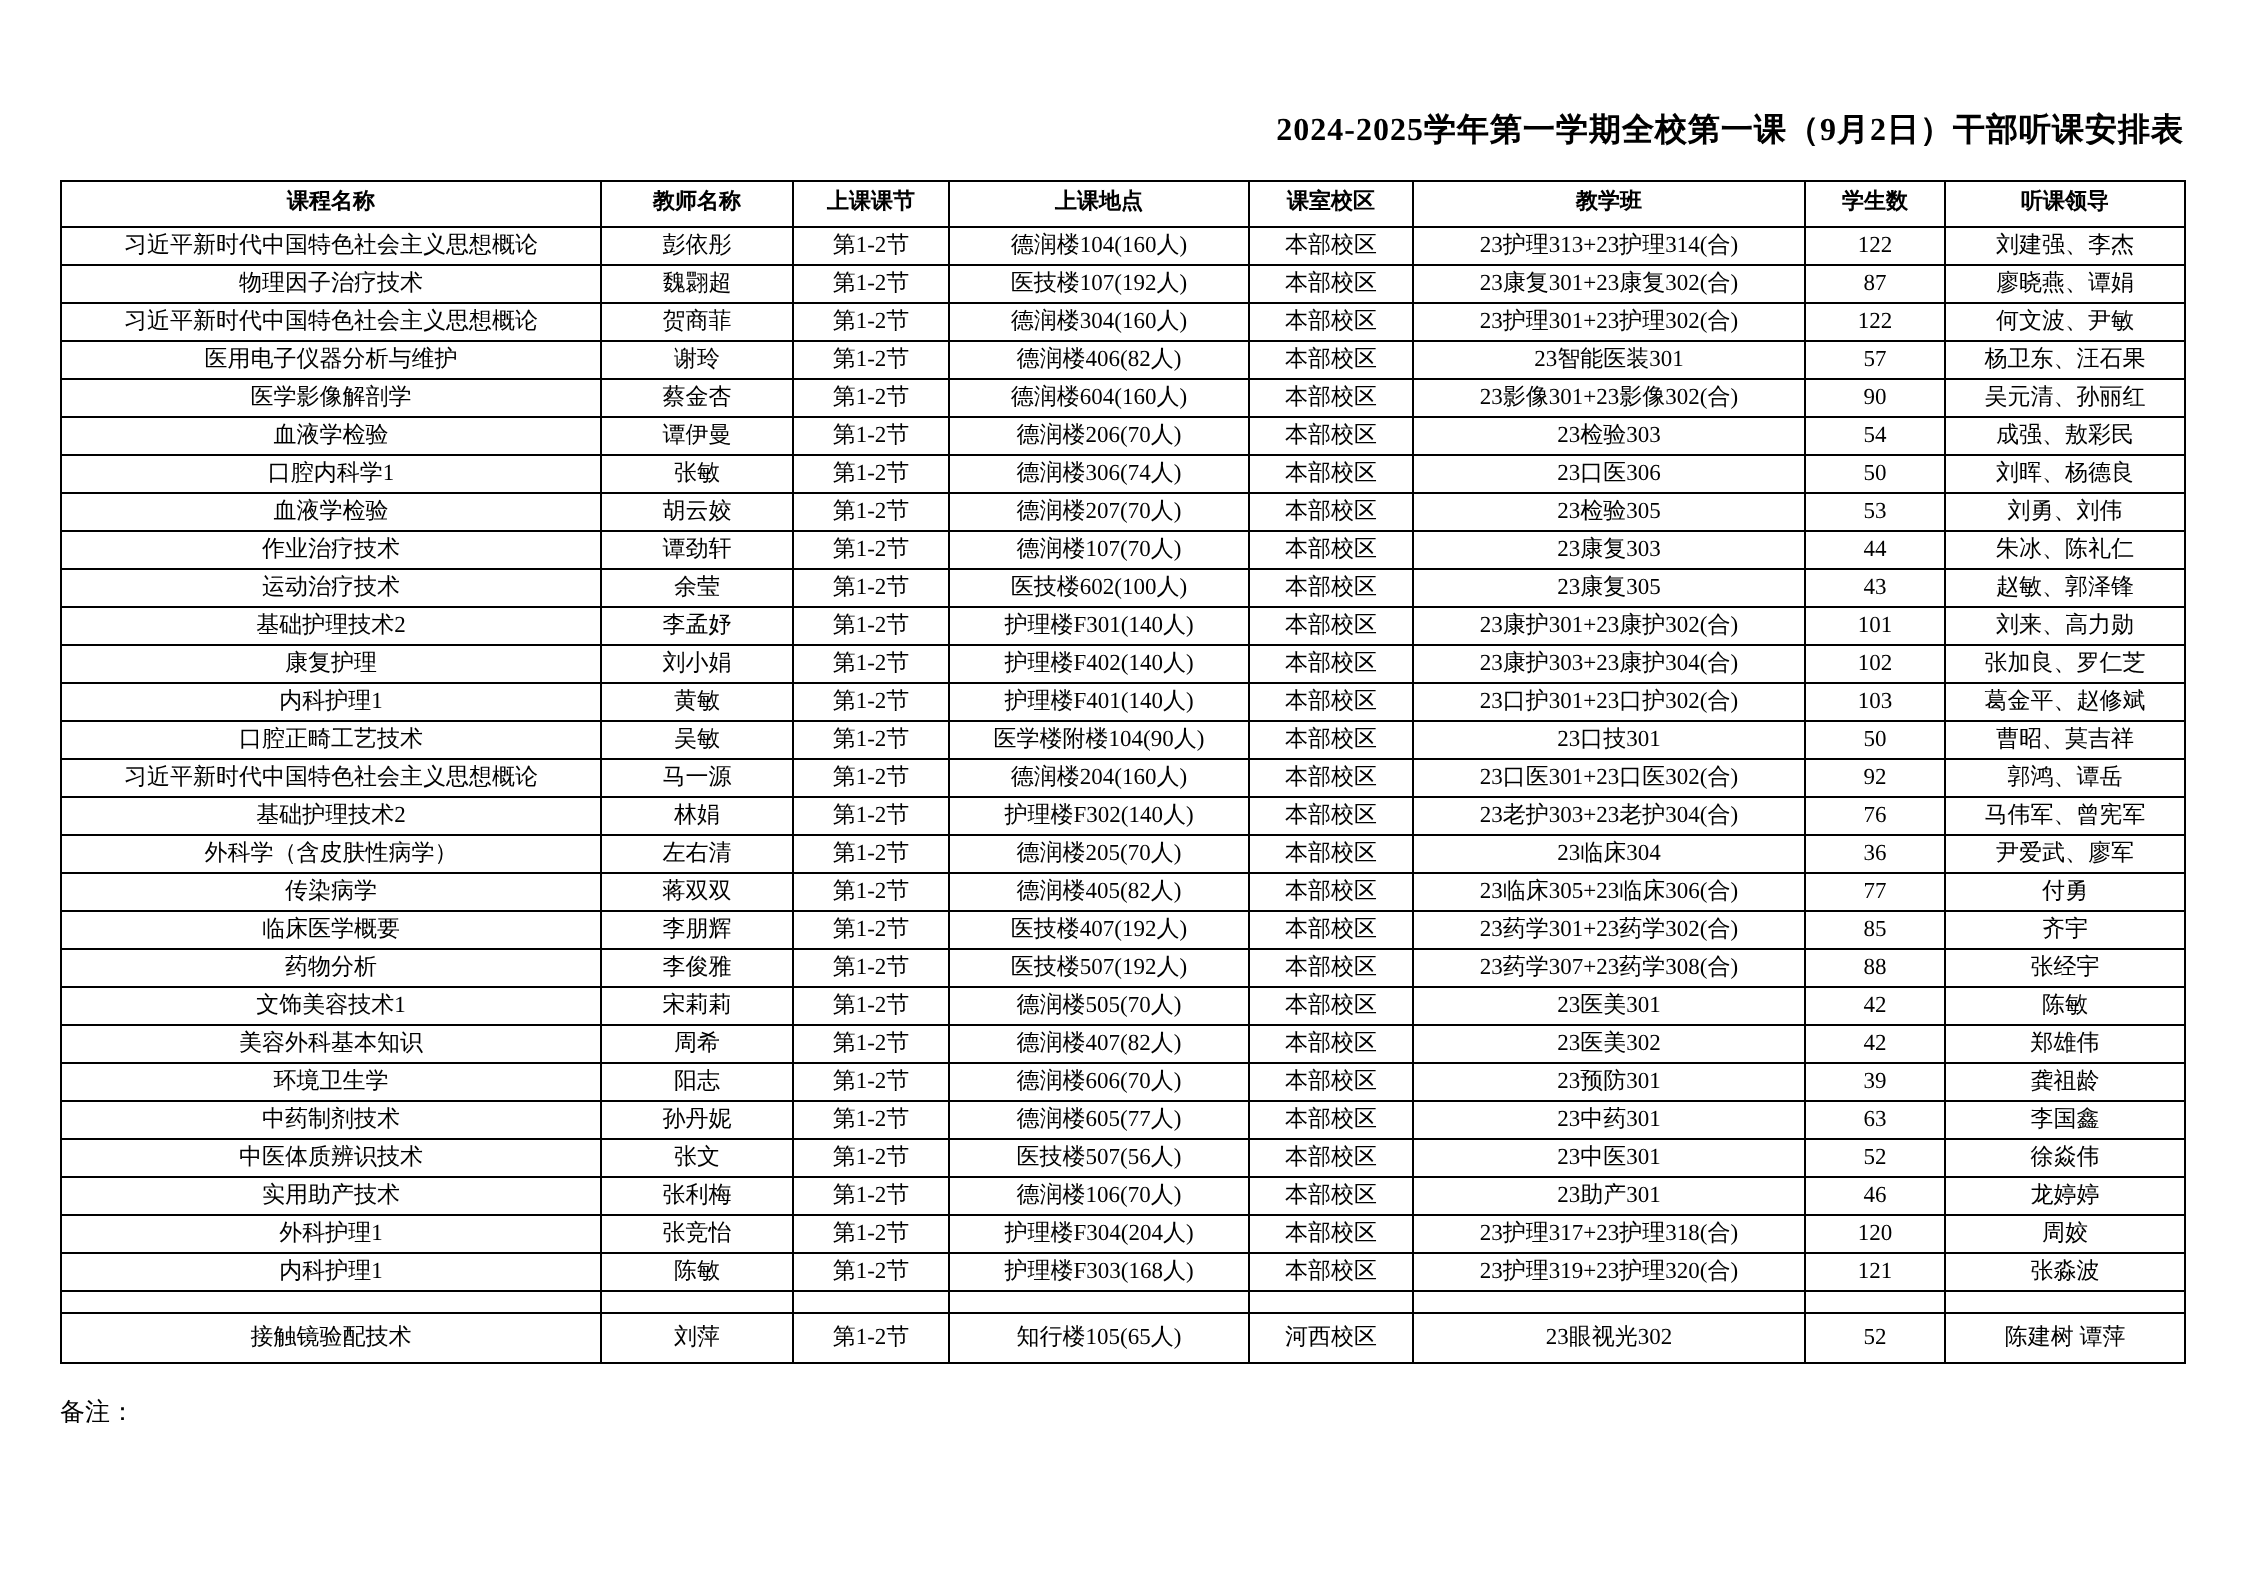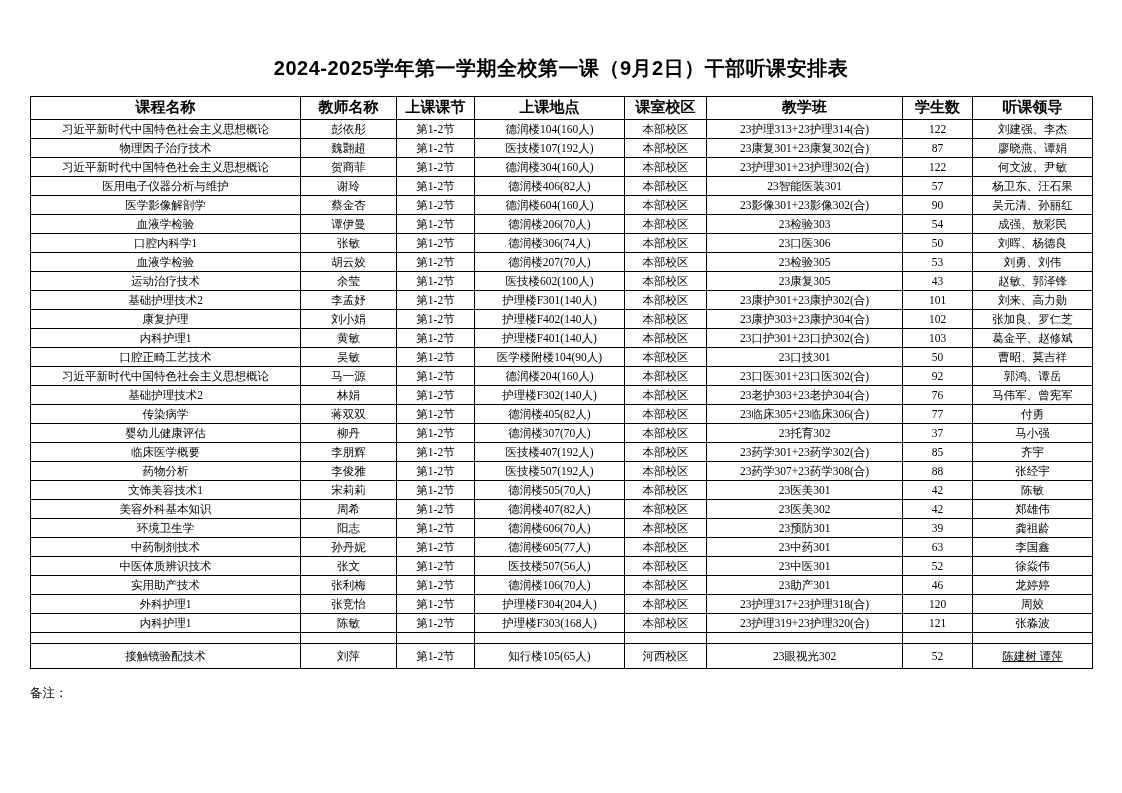--- a/index.html
+++ b/index.html
@@ -15,46 +15,46 @@
     overflow: hidden;
   }
   .page {
     position: relative;
     width: 1122px;
     height: 793px;
     box-sizing: border-box;
     padding: 0 30px;
   }
   .doc-title {
-    text-align: center;
-    font-size: 20px;
+    text-align: right;
+    font-size: 16px;
     font-weight: bold;
     letter-spacing: 0.5px;
     margin: 55px 0 14px 0;
-    font-family: Liberation Sans, sans-serif;
+    font-family: Liberation Serif, serif;
   }
   table.sched {
     width: 1062px;
     border-collapse: collapse;
     table-layout: fixed;
     font-size: 11.5px;
     line-height: 1.05;
   }
   table.sched th, table.sched td {
     border: 1px solid #000;
     text-align: center;
     vertical-align: middle;
     padding: 1px 2px;
     height: 16px;
     white-space: nowrap;
     overflow: hidden;
   }
   table.sched thead th {
     font-weight: bold;
-    font-size: 15px;
+    font-size: 11px;
     height: 20px;
   }
   
   col.c0 { width: 270px; }
   col.c1 { width: 96px; }
   col.c2 { width: 78px; }
   col.c3 { width: 150px; }
   col.c4 { width: 82px; }
   col.c5 { width: 196px; }
   col.c6 { width: 70px; }
@@ -183,20 +183,30 @@
           <td>血液学检验</td>
           <td>胡云姣</td>
           <td>第1-2节</td>
           <td>德润楼207(70人)</td>
           <td>本部校区</td>
           <td>23检验305</td>
           <td>53</td>
           <td>刘勇、刘伟</td>
         </tr>
         <tr>
+          <td>作业治疗技术</td>
+          <td>谭劲轩</td>
+          <td>第1-2节</td>
+          <td>德润楼107(70人)</td>
+          <td>本部校区</td>
+          <td>23康复303</td>
+          <td>44</td>
+          <td>朱冰、陈礼仁</td>
+        </tr>
+        <tr>
           <td>运动治疗技术</td>
           <td>余莹</td>
           <td>第1-2节</td>
           <td>医技楼602(100人)</td>
           <td>本部校区</td>
           <td>23康复305</td>
           <td>43</td>
           <td>赵敏、郭泽锋</td>
         </tr>
         <tr>
@@ -253,38 +263,38 @@
           <td>基础护理技术2</td>
           <td>林娟</td>
           <td>第1-2节</td>
           <td>护理楼F302(140人)</td>
           <td>本部校区</td>
           <td>23老护303+23老护304(合)</td>
           <td>76</td>
           <td>马伟军、曾宪军</td>
         </tr>
         <tr>
+          <td>外科学（含皮肤性病学）</td>
+          <td>左右清</td>
+          <td>第1-2节</td>
+          <td>德润楼205(70人)</td>
+          <td>本部校区</td>
+          <td>23临床304</td>
+          <td>36</td>
+          <td>尹爱武、廖军</td>
+        </tr>
+        <tr>
           <td>传染病学</td>
           <td>蒋双双</td>
           <td>第1-2节</td>
           <td>德润楼405(82人)</td>
           <td>本部校区</td>
           <td>23临床305+23临床306(合)</td>
           <td>77</td>
           <td>付勇</td>
-        </tr>
-        <tr>
-          <td>婴幼儿健康评估</td>
-          <td>柳丹</td>
-          <td>第1-2节</td>
-          <td>德润楼307(70人)</td>
-          <td>本部校区</td>
-          <td>23托育302</td>
-          <td>37</td>
-          <td>马小强</td>
         </tr>
         <tr>
           <td>临床医学概要</td>
           <td>李朋辉</td>
           <td>第1-2节</td>
           <td>医技楼407(192人)</td>
           <td>本部校区</td>
           <td>23药学301+23药学302(合)</td>
           <td>85</td>
           <td>齐宇</td>
@@ -390,21 +400,21 @@
           <td></td>
         </tr>
         <tr>
           <td style="height: 22px;">接触镜验配技术</td>
           <td style="height: 22px;">刘萍</td>
           <td style="height: 22px;">第1-2节</td>
           <td style="height: 22px; text-align: center;">知行楼105(65人)</td>
           <td style="height: 22px;">河西校区</td>
           <td style="height: 22px;">23眼视光302</td>
           <td style="height: 22px;">52</td>
-          <td style="height: 22px; text-decoration: underline;">陈建树 谭萍</td>
+          <td style="height: 22px;">陈建树 谭萍</td>
         </tr>
       </tbody>
   </table>
 
   <div class="notes">
     <div class="note-label">备注：</div>
 
   </div>
 
 </div>

